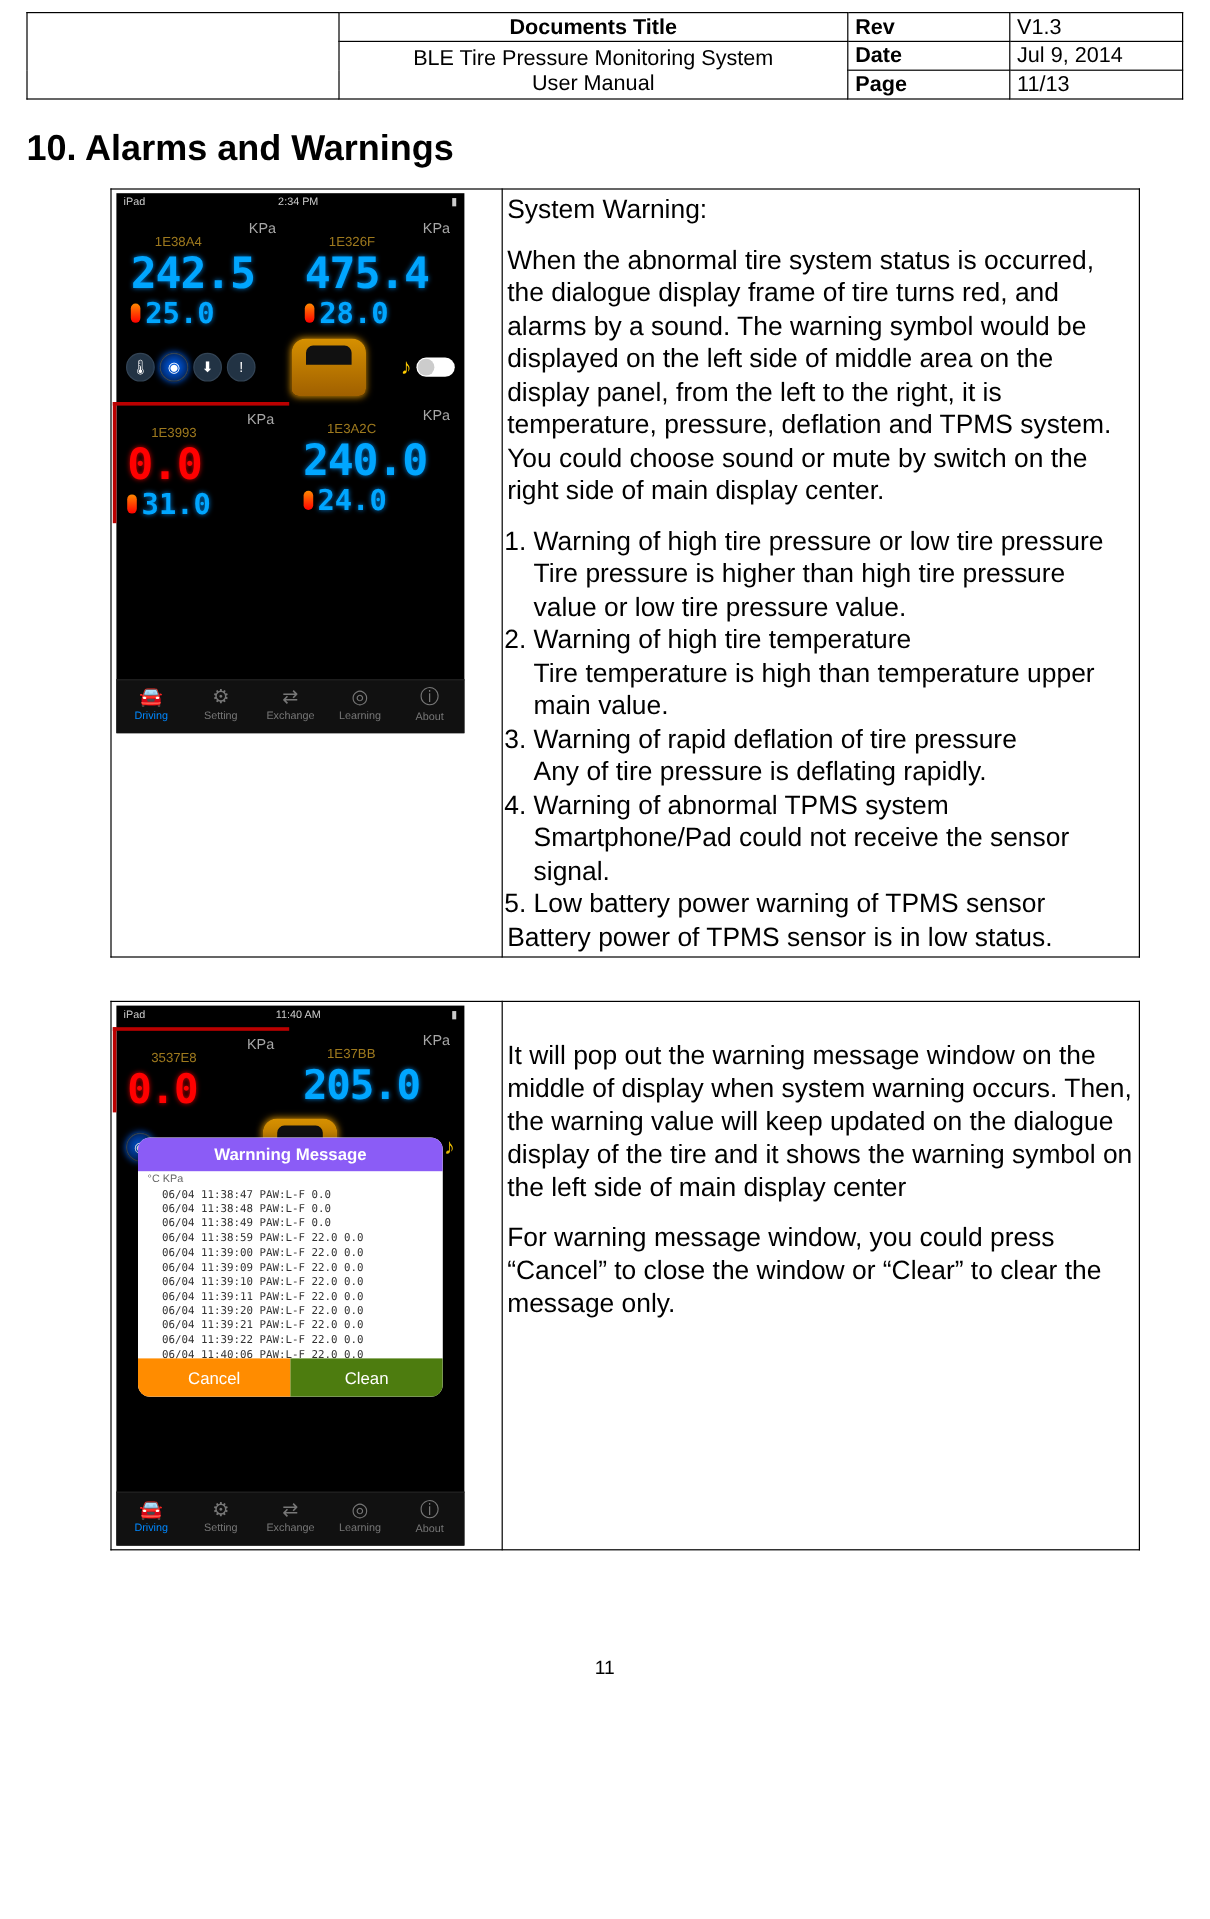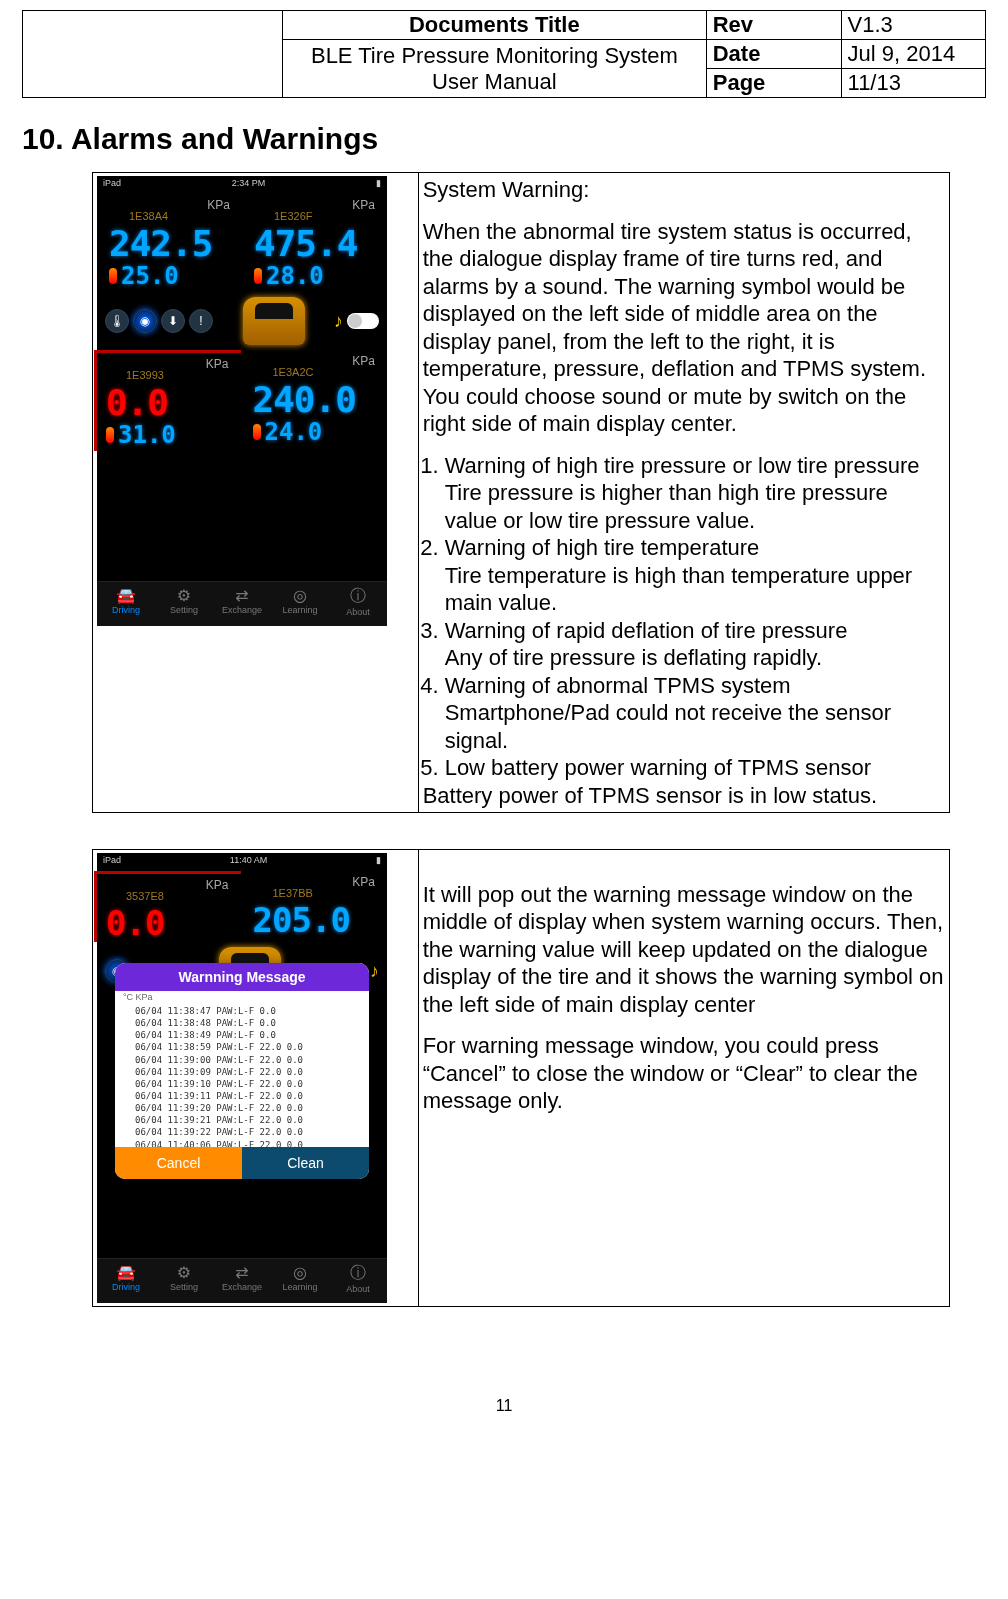--- a/index.html
+++ b/index.html
@@ -8,21 +8,21 @@
     margin: 0;
     padding: 10px 22px 30px 22px;
     width: 1008px;
     box-sizing: border-box;
     color: #000;
   }
   .doc-header {
     border: 1px solid #000;
     border-collapse: collapse;
     width: 100%;
-    font-size: 22px;
+    font-size: 18px;
   }
   .doc-header td, .doc-header th {
     border: 1px solid #000;
     padding: 1px 6px;
     vertical-align: middle;
   }
   .dh-left { width: 27%; border-right: none; }
   .dh-title { text-align: center; font-weight: bold; width: 44%; }
   .dh-key { font-weight: bold; width: 14%; }
   .dh-val { width: 15%; }
@@ -87,28 +87,28 @@
   .nav-tab { flex:1; text-align:center; font-size:9px; color:#777; padding-top:4px;}
   .nav-tab.active { color:#08f; }
   .nav-icon { font-size:16px; display:block; }
   
   .popup {
     position: absolute; left: 18px; right: 18px; top: 110px;
     background: #fff; border-radius: 10px; overflow: hidden;
     box-shadow: 0 4px 12px rgba(0,0,0,.6);
     font-size: 10px; color: #333;
   }
-  .popup-hdr { background: #6d28d9; color: #fff; font-weight: bold; text-align:center; padding:6px; font-size:14px;}
+  .popup-hdr { background: #8b5cf6; color: #fff; font-weight: bold; text-align:center; padding:6px; font-size:14px;}
   .popup-sub { text-align:left; padding:1px 8px; color:#666; font-size:9px;}
   .popup-body { max-height: 140px; overflow:hidden; padding: 2px 20px;}
   .popup-row { font-family: monospace; font-size:9px; line-height:1.35; white-space: nowrap;}
   .popup-btns { display:flex; }
   .popup-btn { flex:1; text-align:center; padding:8px; color:#fff; font-size:14px; font-weight:500;}
   .pcancel { background:#ff8c00; }
-  .pclean { background:#0c4a6e; }
+  .pclean { background:#4d7c0f; }
   .ipad-screen.second .tire-row.top .pressure { font-size:34px;}
 </style>
 </head>
 <body>
 
 
 
 
 <table class="doc-header">
   <tbody>

